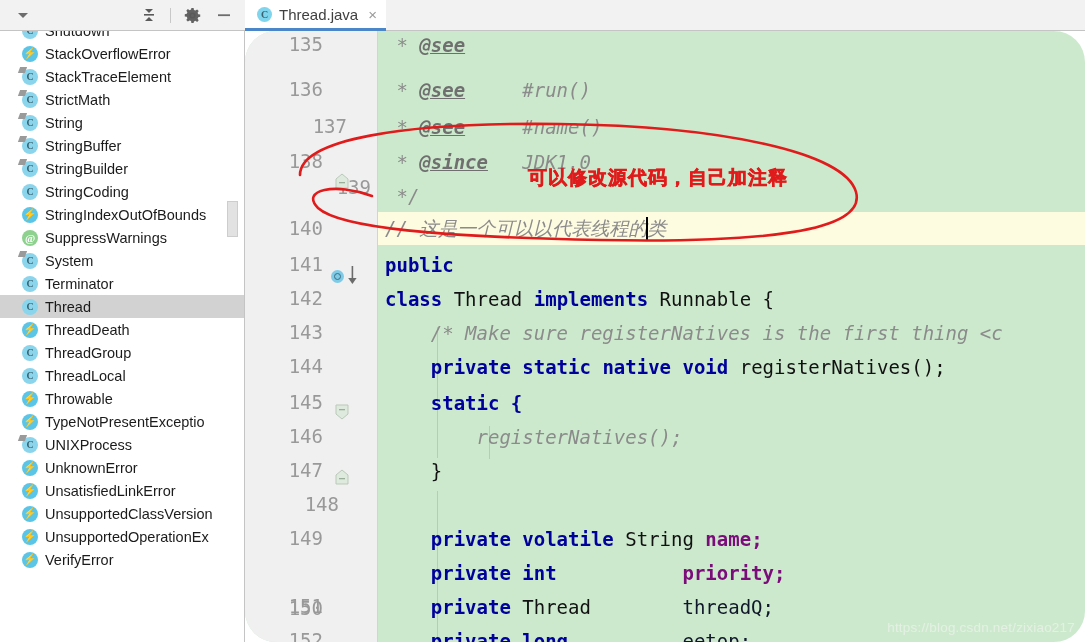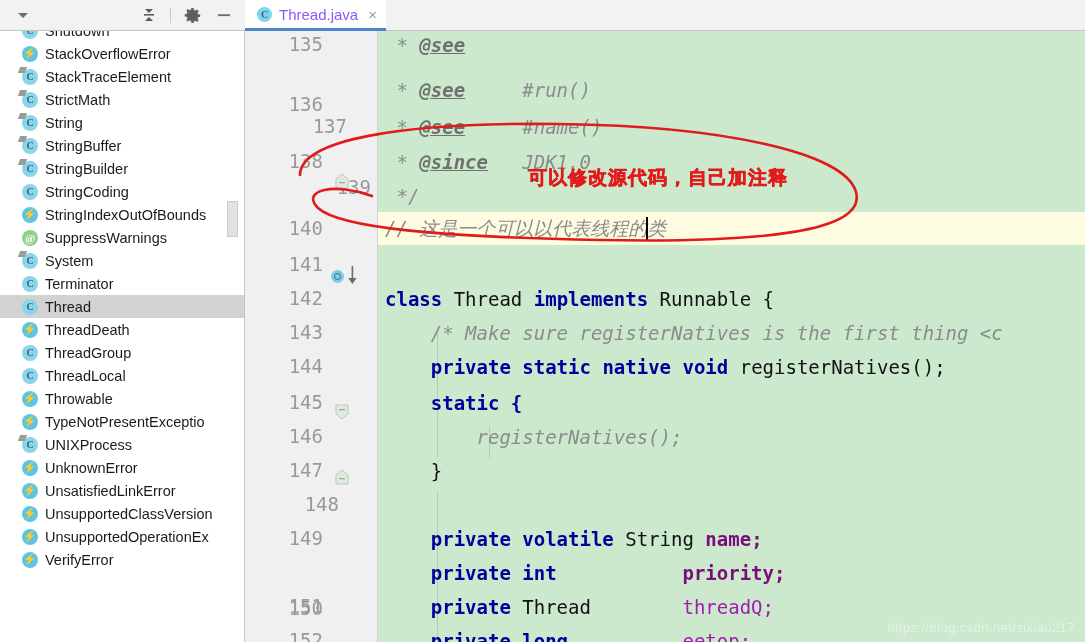--- a/index.html
+++ b/index.html
@@ -48,21 +48,21 @@
     border-bottom: 3px solid #4a86c8;
     gap: 7px;
   }
   .tab-icon {
     width: 15px; height: 15px; border-radius: 50%;
     background: #7fd4ee;
     display: flex; align-items: center; justify-content: center;
     font-size: 10px; color: #3b6070; font-weight: bold;
     font-family: "Liberation Serif", serif;
   }
-  .tab-label { font-size: 15px; color: #8b5cf6; white-space: nowrap; }
+  .tab-label { font-size: 15px; color: #404040; white-space: nowrap; }
   .tab-close { font-size: 15px; color: #9a9a9a; margin-left: 3px; line-height: 1; }
 
   
   .sidebar {
     position: absolute; left: 0; top: 31px;
     width: 245px; height: 611px;
     background: #ffffff;
     border-right: 1px solid #c4c4c4;
     overflow: hidden;
   }
@@ -103,20 +103,21 @@
     border: 1px solid #cdcdcd;
   }
 
   
   .editor {
     position: absolute; left: 245px; top: 31px;
     width: 840px; height: 611px;
     background: #cde9cd;
     overflow: hidden;
     font-family: "DejaVu Sans Mono", monospace;
+    border-radius: 31px;
   }
   .gutter {
     position: absolute; left: 0; top: 0;
     width: 133px; height: 611px;
     background: #f0f0f0;
     border-right: 1px solid #d3d3d3;
   }
   .gutter .ln {
     position: absolute; left: 0;
     width: 78px;
@@ -161,21 +162,21 @@
     position: absolute; left: 0; width: 840px; height: 33px;
     background: #fdfbe0;
   }
   .indent-guide {
     position: absolute; width: 1px; background: #b5cdb5;
   }
 
   .kw  { color: #00009b; font-weight: bold; }
   .typ { color: #111111; }
   .fld { color: #7a0d7a; font-weight: bold; }
-  .fld2{ color: #a21caf; }
+  .fld2{ color: #0f172a; }
   .cmt { color: #8b8b8b; font-style: italic; }
   .jdoc{ color: #8b8b8b; font-style: italic; }
   .jtag{ color: #6f6f6f; font-style: italic; font-weight: bold; text-decoration: underline; }
   .plain { color: #111111; }
   .wavy { text-decoration: underline wavy #c8b46a; text-decoration-skip-ink: none; }
 
   .caret {
     display: inline-block;
     width: 2px; height: 24px;
     background: #000000;
@@ -351,21 +352,21 @@
     <div class="side-scrollbar"></div>
   </div>
 
   <div class="editor">
 
     <div class="hl-band" style="top:181px"></div>
 
     <div class="gutter">
       <div id="gutter-lines">
           <div class="ln" style="top: -3px; height: 33px; line-height: 33px;">135</div>
-          <div class="ln" style="top: 57px; height: 33px; line-height: 33px;">136</div>
+          <div class="ln" style="top: 42px; height: 33px; line-height: 33px;">136</div>
           <div class="ln" style="top: 79px; height: 33px; line-height: 33px; margin-left: 24px;">137</div>
           <div class="ln" style="top: 114px; height: 33px; line-height: 33px;">138</div>
           <div class="ln" style="top: 140px; height: 33px; line-height: 33px; margin-left: 48px;">139</div>
           <div class="ln" style="top: 181px; height: 33px; line-height: 33px;">140</div>
           <div class="ln" style="top: 217px; height: 33px; line-height: 33px;">141</div>
           <div class="ln" style="top: 251px; height: 33px; line-height: 33px;">142</div>
           <div class="ln" style="top: 285px; height: 33px; line-height: 33px;">143</div>
           <div class="ln" style="top: 319px; height: 33px; line-height: 33px;">144</div>
           <div class="ln" style="top: 355px; height: 33px; line-height: 33px;">145</div>
           <div class="ln" style="top: 389px; height: 33px; line-height: 33px;">146</div>
@@ -416,20 +417,21 @@
       <div class="line" style="top:42px"><span class="jdoc"> * </span><span class="jtag">@see</span><span class="jdoc">     </span><span class="jdoc">#run()</span></div>
 
       <div class="line" style="top:79px"><span class="jdoc"> * </span><span class="jtag">@see</span><span class="jdoc">     </span><span class="jdoc">#name()</span></div>
 
       <div class="line" style="top:114px"><span class="jdoc"> * </span><span class="jtag">@since</span><span class="jdoc">   </span><span class="jdoc">JDK1.0</span></div>
 
       <div class="line" style="top:148px"><span class="jdoc">&nbsp;</span><span class="jdoc">*/</span></div>
 
       <div class="line" style="top:181px"><span class="cmt">// 这是一个可以以代表线程的</span><span class="caret"></span><span class="cmt">类</span></div>
 
+      <div class="line" style="top:217px"><span class="kw">public</span></div>
 
       <div class="line" style="top:251px"><span class="kw">class</span><span class="plain"> </span><span class="typ">Thread</span><span class="plain"> </span><span class="kw">implements</span><span class="plain"> </span><span class="typ">Runnable</span><span class="plain"> </span><span class="typ">{</span></div>
 
       <div class="line" style="top:285px"><span class="cmt">    </span><span class="cmt">/* Make sure registerNatives is the first thing &lt;c</span></div>
 
       <div class="line" style="top:319px"><span class="plain">    </span><span class="kw">private</span><span class="plain"> </span><span class="kw">static</span><span class="plain"> </span><span class="kw">native</span><span class="plain"> </span><span class="kw">void</span><span class="plain"> </span><span class="typ">registerNatives();</span></div>
 
       <div class="line" style="top:355px"><span class="plain">    </span><span class="kw">static {</span></div>
 
       <div class="line" style="top:389px"><span class="plain">        </span><span class="cmt">registerNatives();</span></div>

